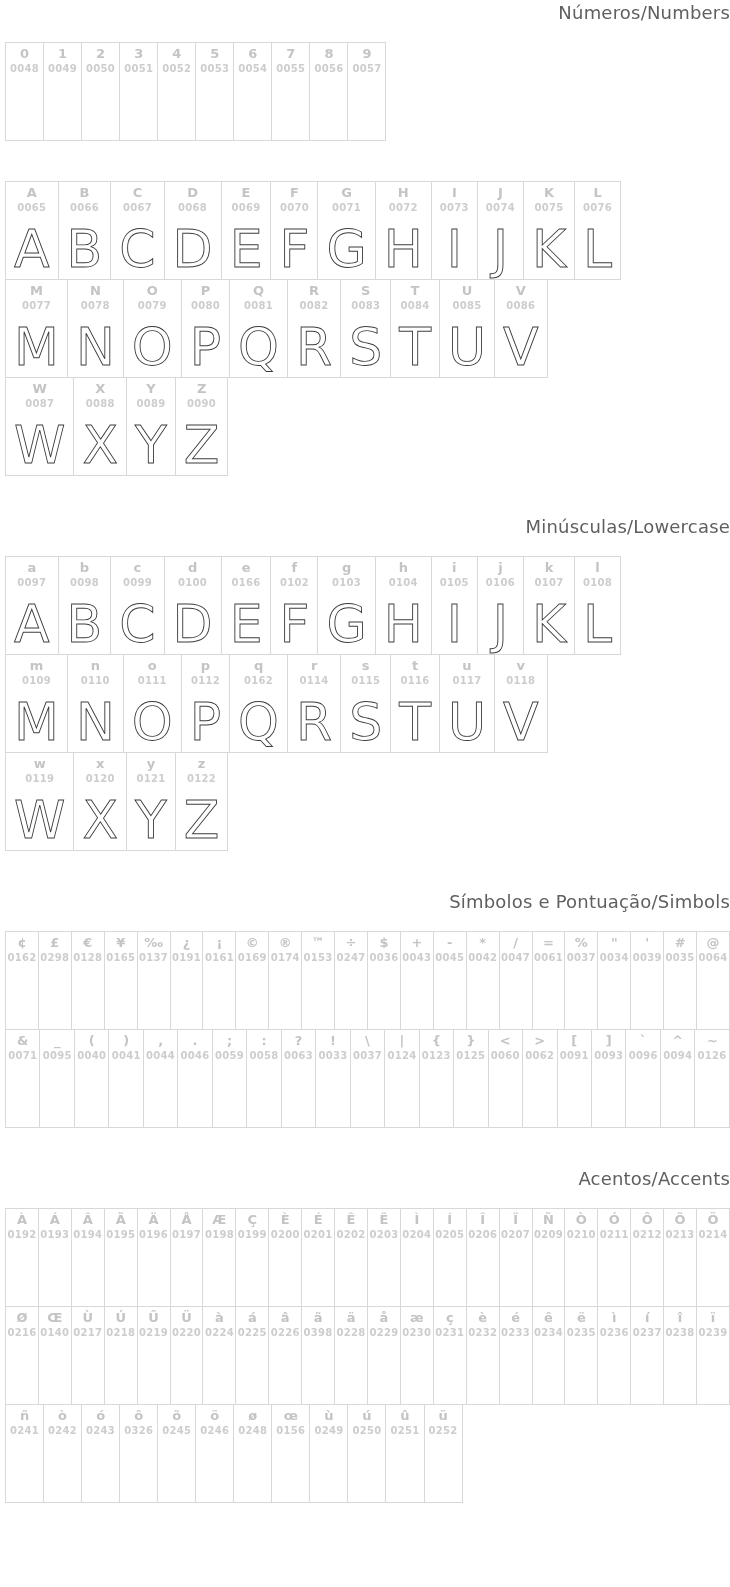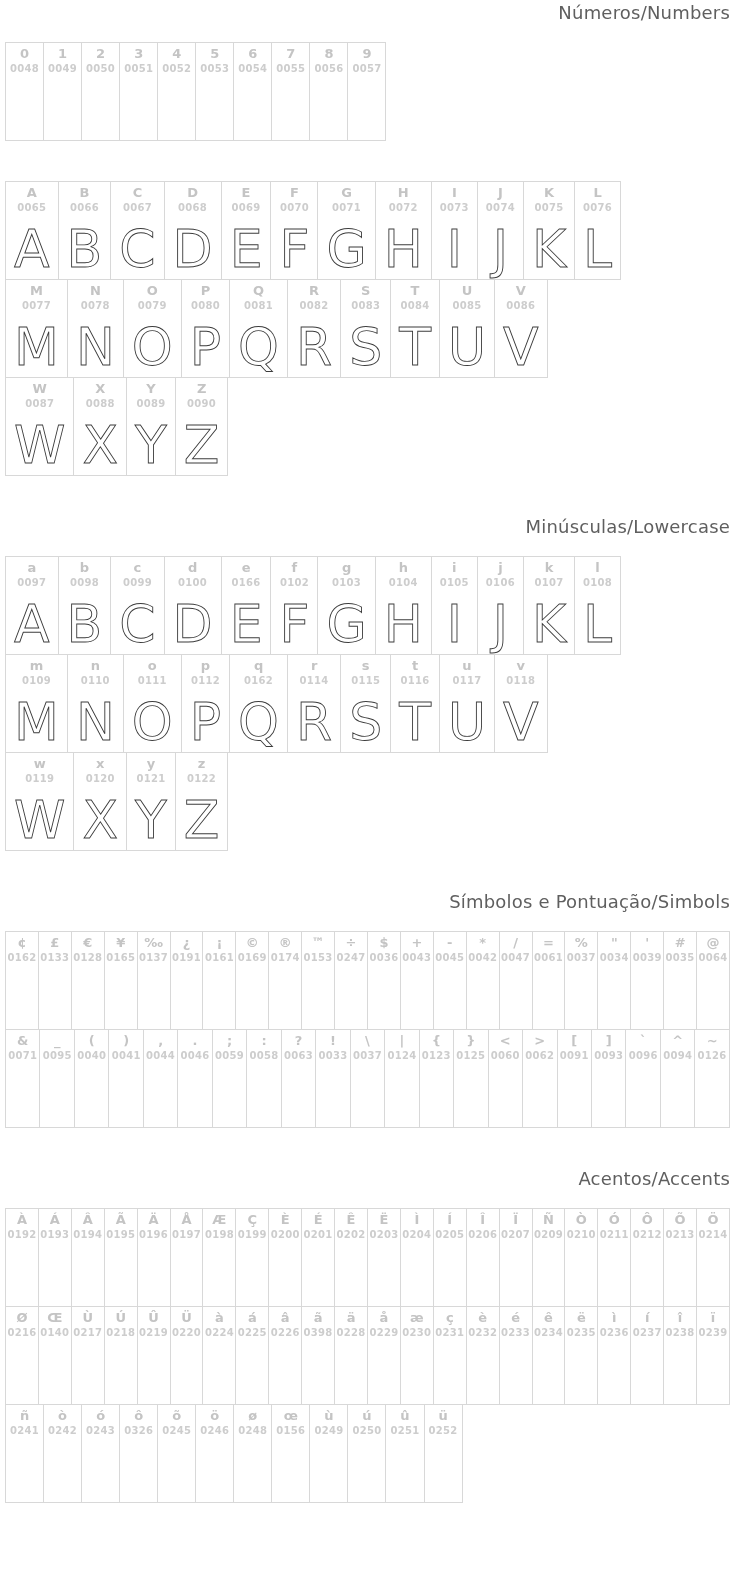--- a/index.html
+++ b/index.html
@@ -459,21 +459,21 @@
     <div class="charmap">
           <div class="char-row">
   <div class="cell">
     <span class="char-label">¢</span>
     <span class="char-code">0162</span>
     <span class="glyph"></span>
   </div>
 
   <div class="cell">
     <span class="char-label">£</span>
-    <span class="char-code">0133</span>
+    <span class="char-code">0298</span>
     <span class="glyph"></span>
   </div>
 
   <div class="cell">
     <span class="char-label">€</span>
     <span class="char-code">0128</span>
     <span class="glyph"></span>
   </div>
 
   <div class="cell">

